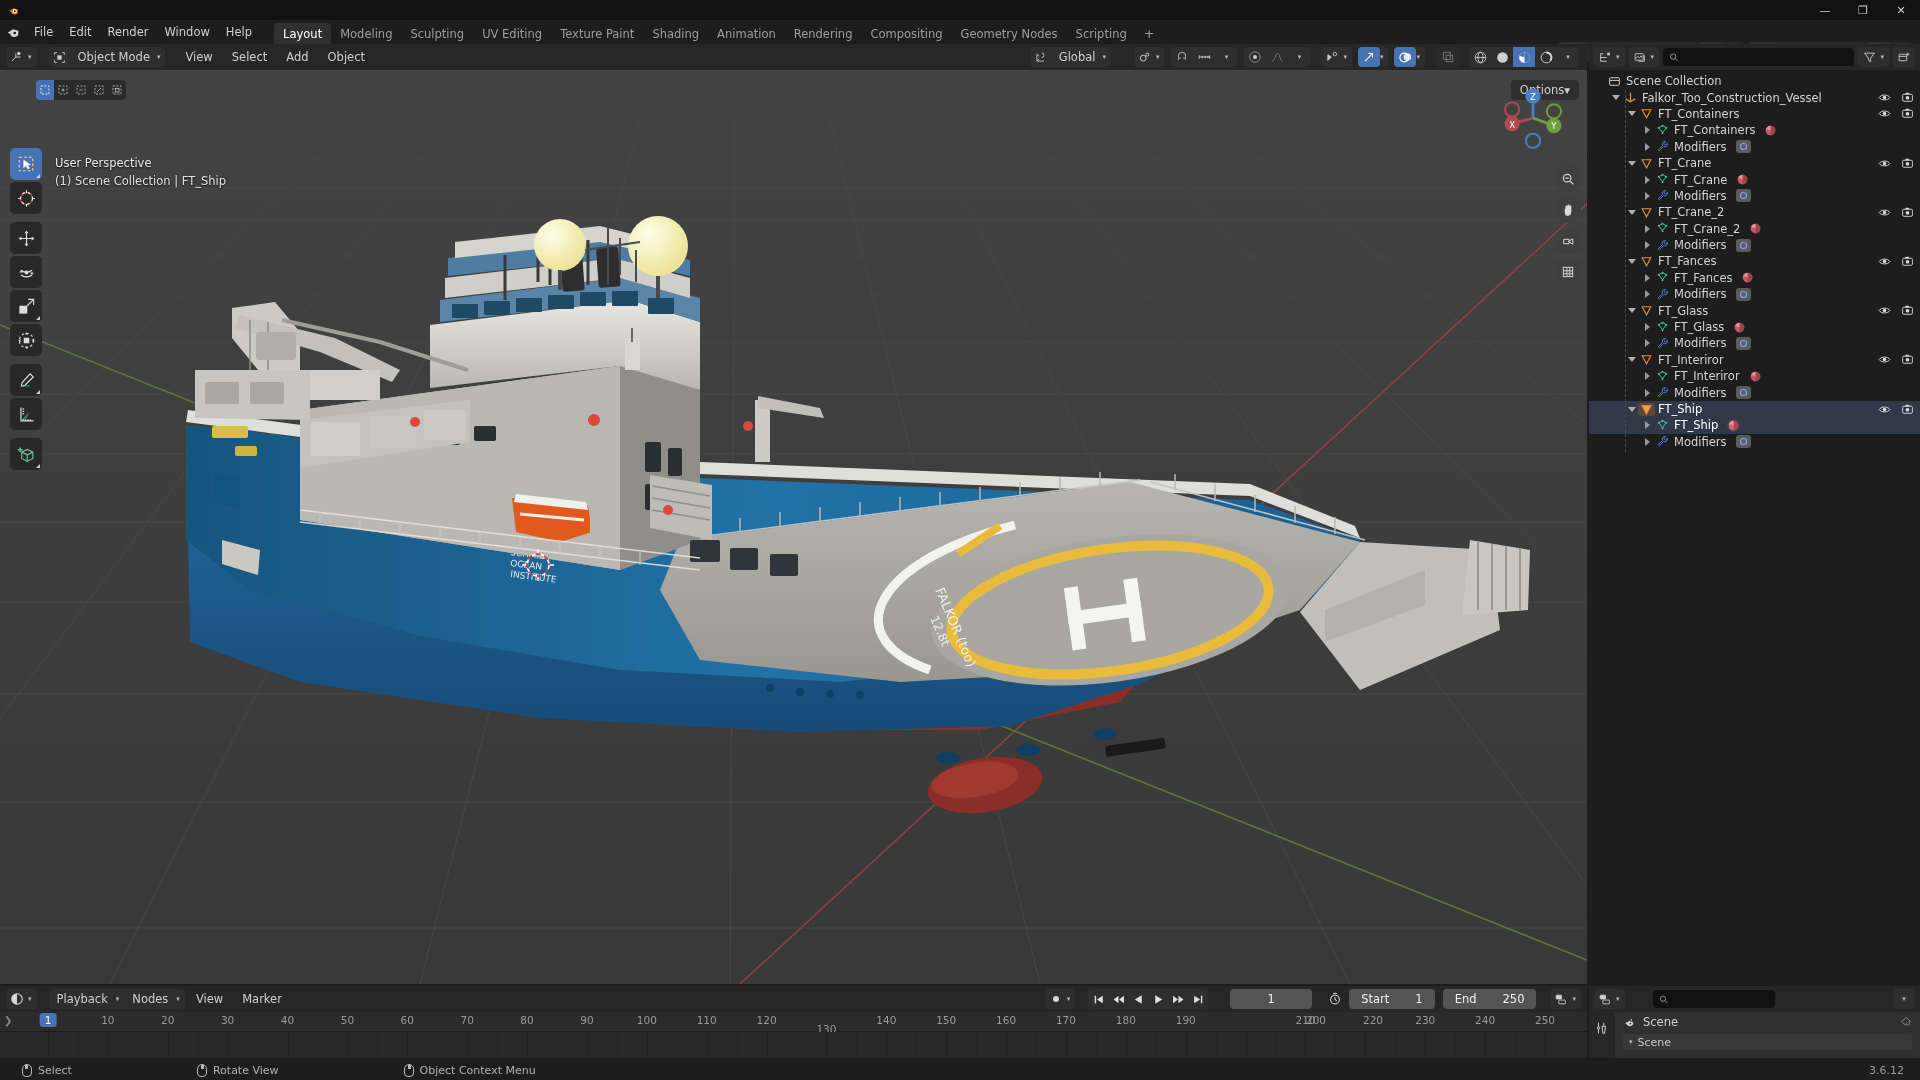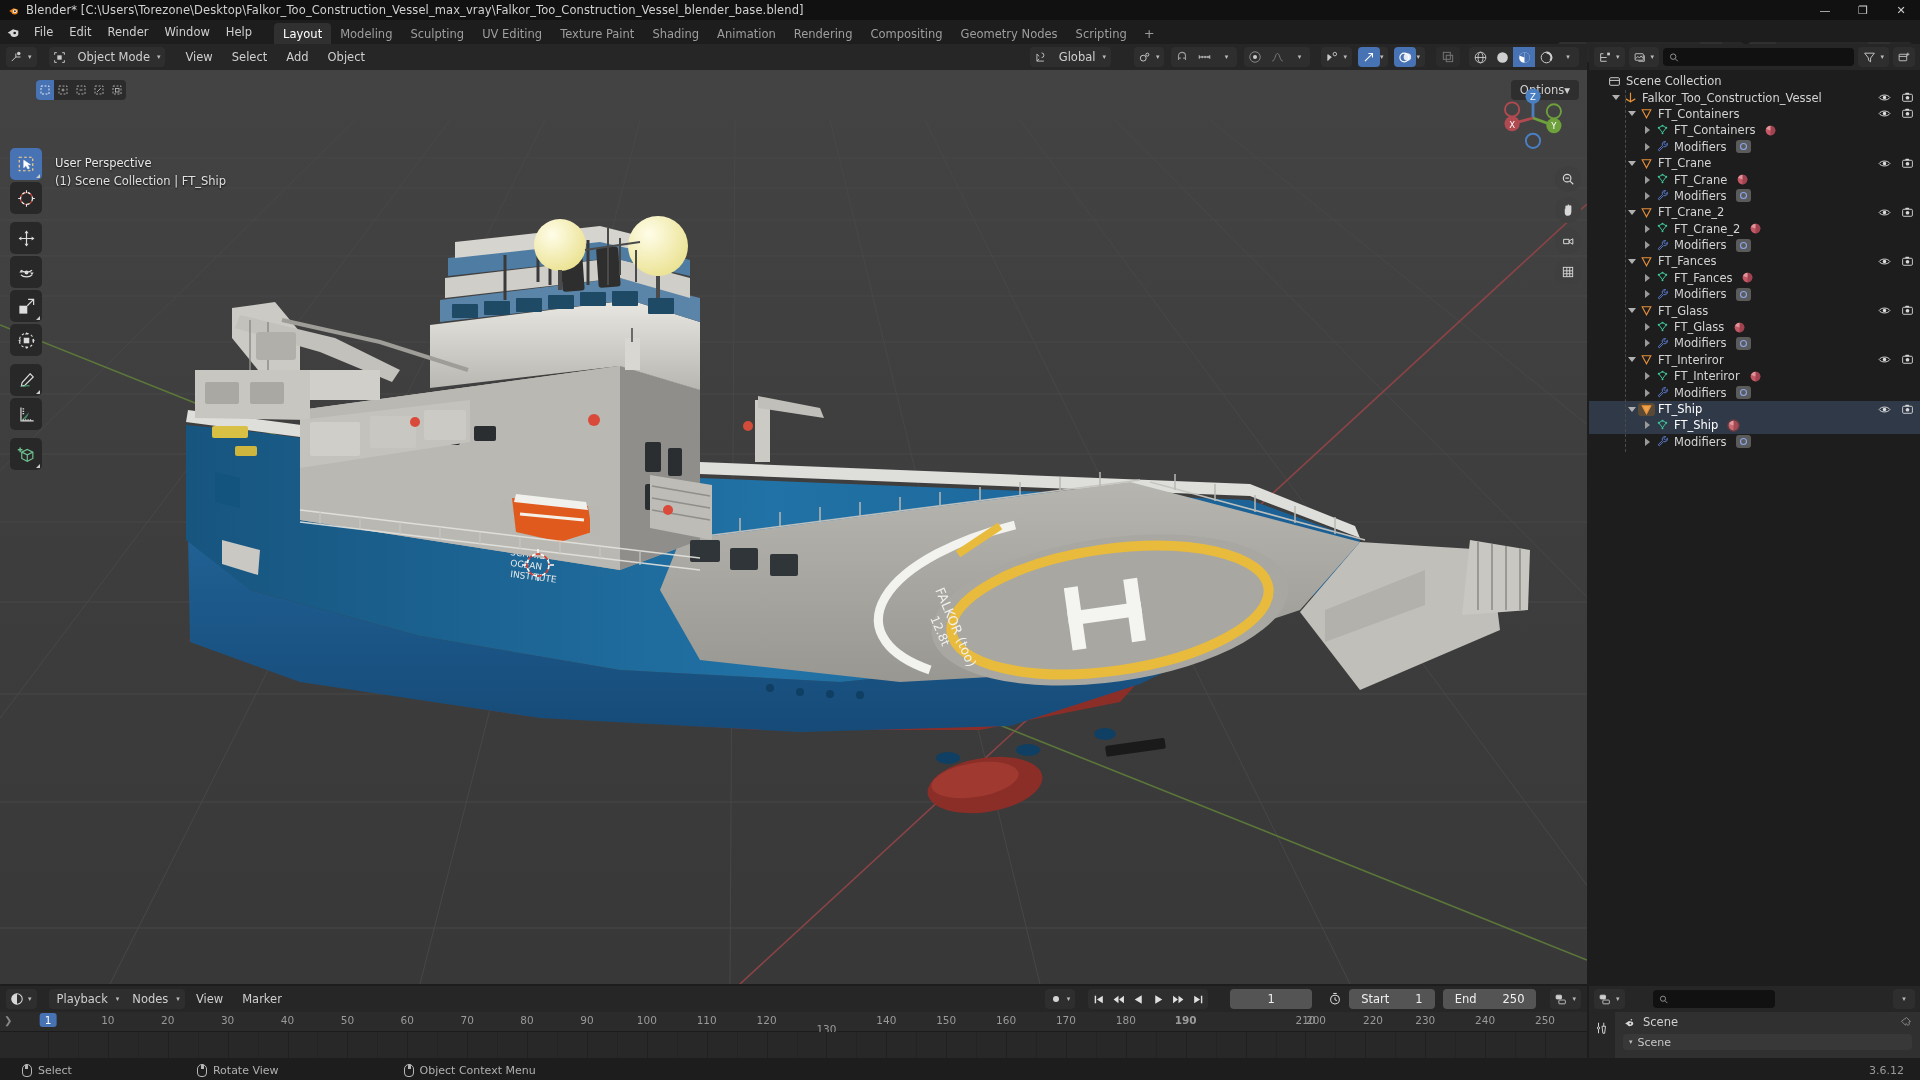--- a/index.html
+++ b/index.html
@@ -188,21 +188,20 @@
 <div class="app">
 
   <div class="titlebar">
     <div class="blenderlogo">
       <svg width="13" height="13" viewBox="0 0 24 24">
         <path d="M4 13 L12 8 L20 10 L20 14 A6 5 0 0 1 8 15 Z" fill="#e87d0d"></path>
         <circle cx="14.5" cy="13.5" r="3.6" fill="#f5f5f5"></circle>
         <circle cx="14.5" cy="13.5" r="1.9" fill="#2b2b2b"></circle>
       </svg>
     </div>
-    <div class="title-text">Blender* [C:\Users\Torezone\Desktop\Falkor_Too_Construction_Vessel_max_vray\Falkor_Too_Construction_Vessel_blender_base.blend]</div>
     <div class="win-ctrls">
       <div class="win-btn">—</div>
       <div class="win-btn">❐</div>
       <div class="win-btn close">✕</div>
     </div>
   </div>
 
   <div class="topbar">
     <div class="topbar-inner">
       <div class="tb-logo">
@@ -1511,21 +1510,21 @@
         <div class="tl-tick" style="left: 586.92px;">90</div>
         <div class="tl-tick" style="left: 646.8px;">100</div>
         <div class="tl-tick" style="left: 706.68px;">110</div>
         <div class="tl-tick" style="left: 766.56px;">120</div>
         <div class="tl-tick" style="left: 826.44px; margin-top: 9px;">130</div>
         <div class="tl-tick" style="left: 886.32px;">140</div>
         <div class="tl-tick" style="left: 946.2px;">150</div>
         <div class="tl-tick" style="left: 1006.08px;">160</div>
         <div class="tl-tick" style="left: 1065.96px;">170</div>
         <div class="tl-tick" style="left: 1125.84px;">180</div>
-        <div class="tl-tick" style="left: 1185.72px; font-weight: bold;">190</div>
+        <div class="tl-tick" style="left: 1185.72px;">190</div>
         <div class="tl-tick" style="left: 1316px;">200</div>
         <div class="tl-tick" style="left: 1305.48px; text-align: center;">210</div>
         <div class="tl-tick" style="left: 1373px;">220</div>
         <div class="tl-tick" style="left: 1425.24px;">230</div>
         <div class="tl-tick" style="left: 1485.12px;">240</div>
         <div class="tl-tick" style="left: 1545px;">250</div>
         <div style="position: absolute; left: 4px; top: 3px; font-size: 10px; color: rgb(138, 138, 138);">❯</div>
       </div>
     <div class="tl-grid">
         <div class="tl-playline" style="left: 48px;"></div>

